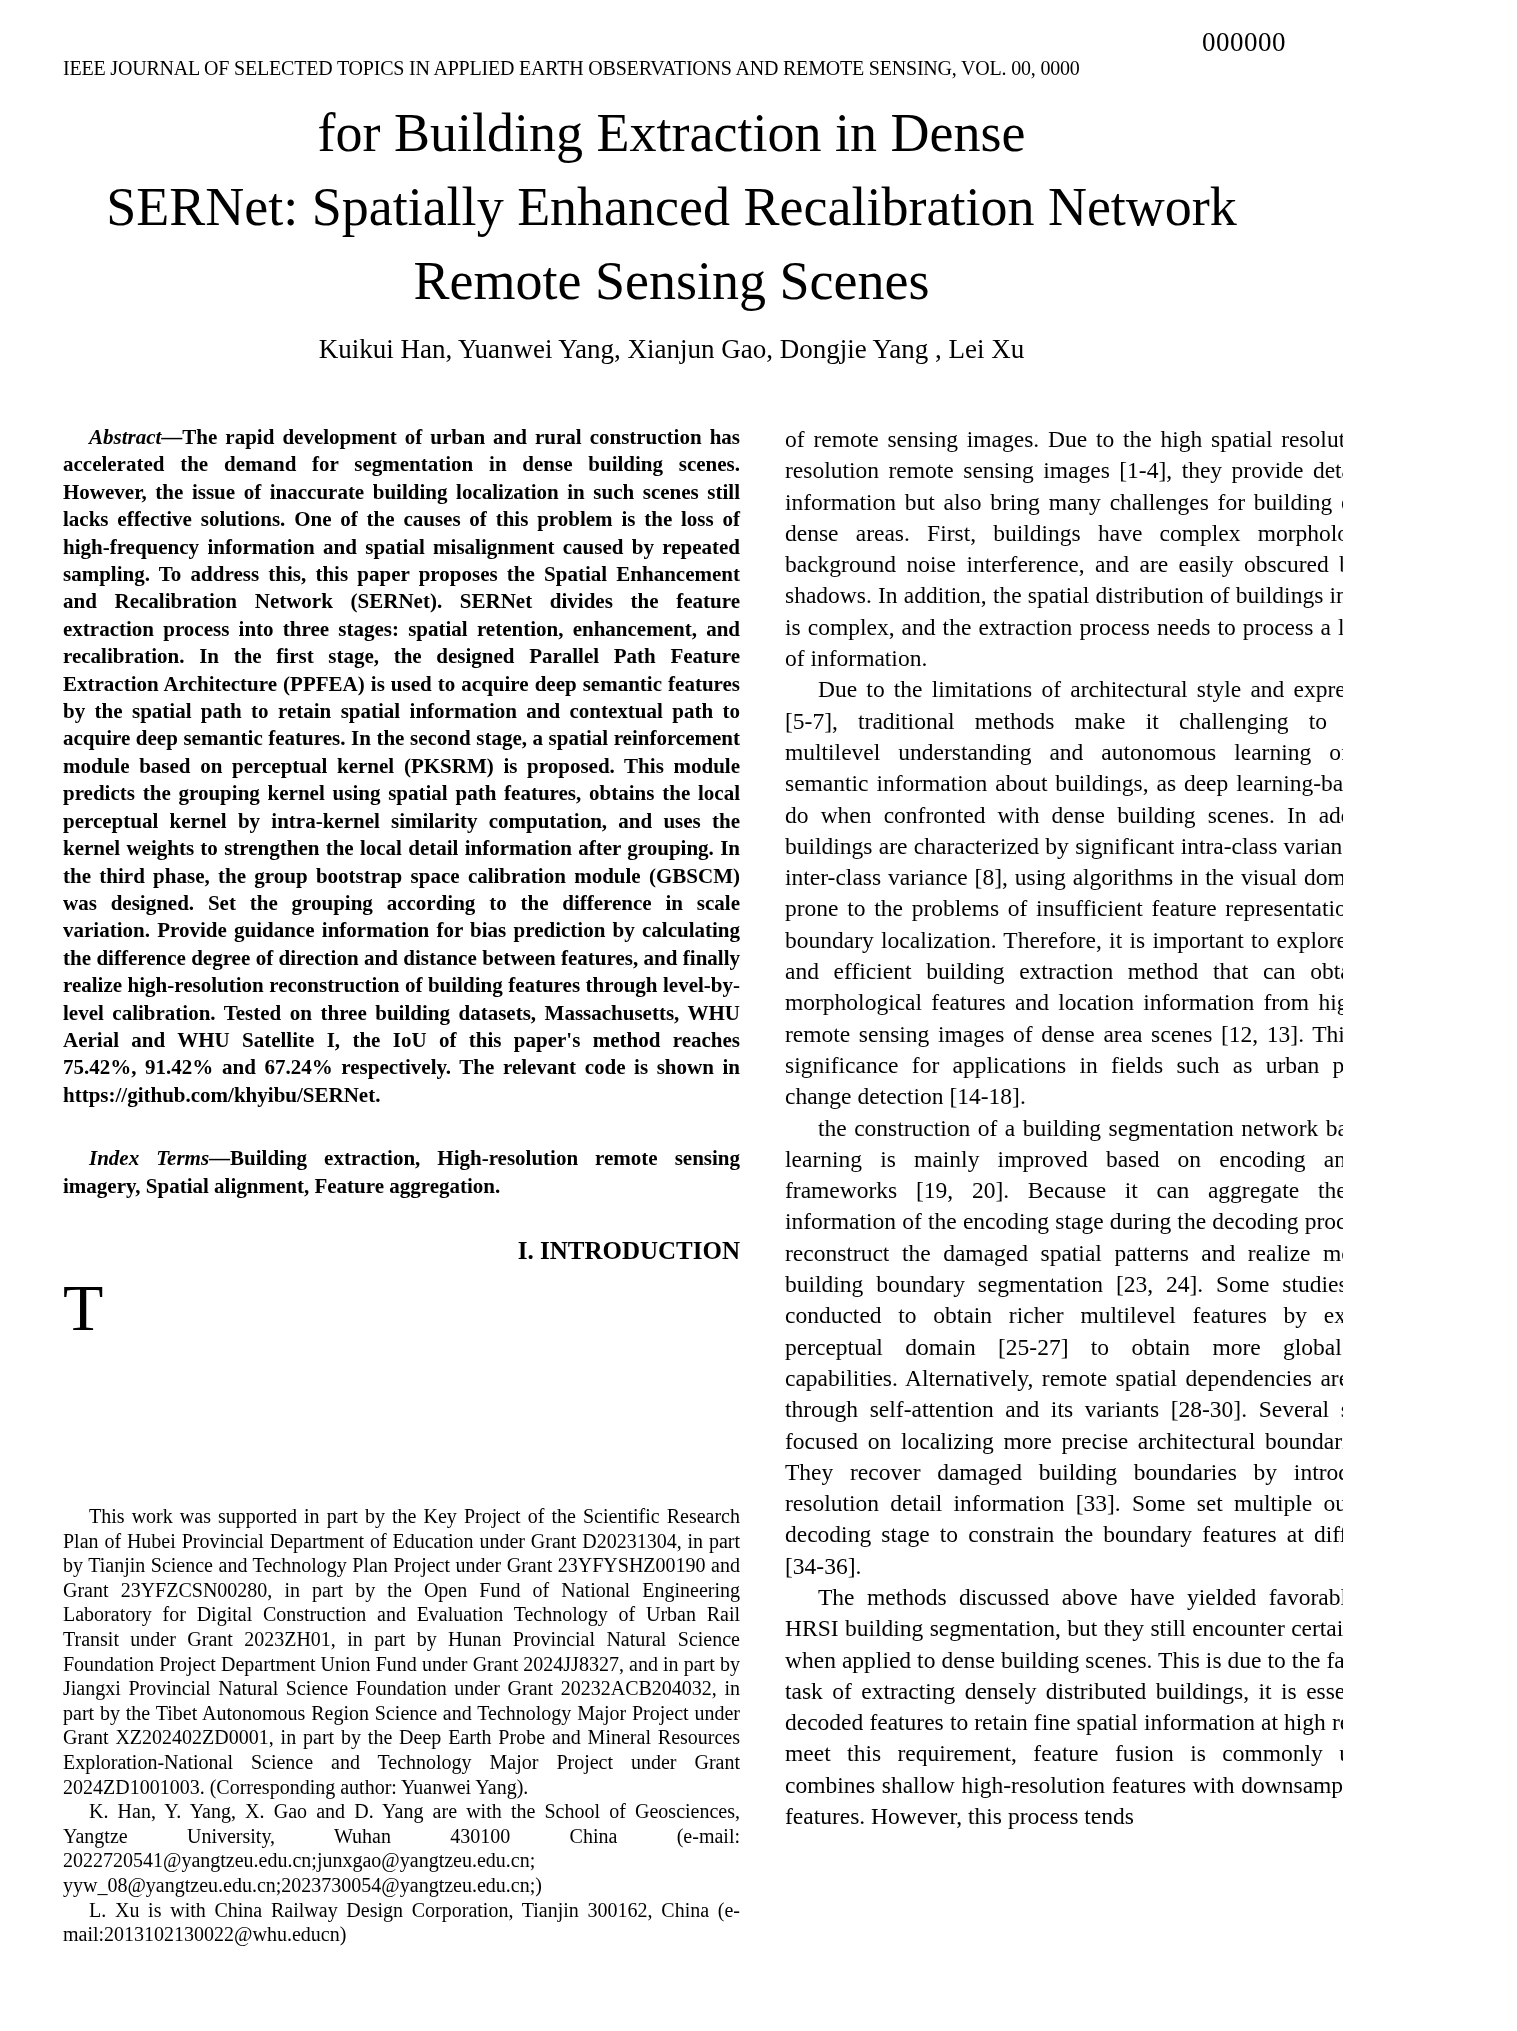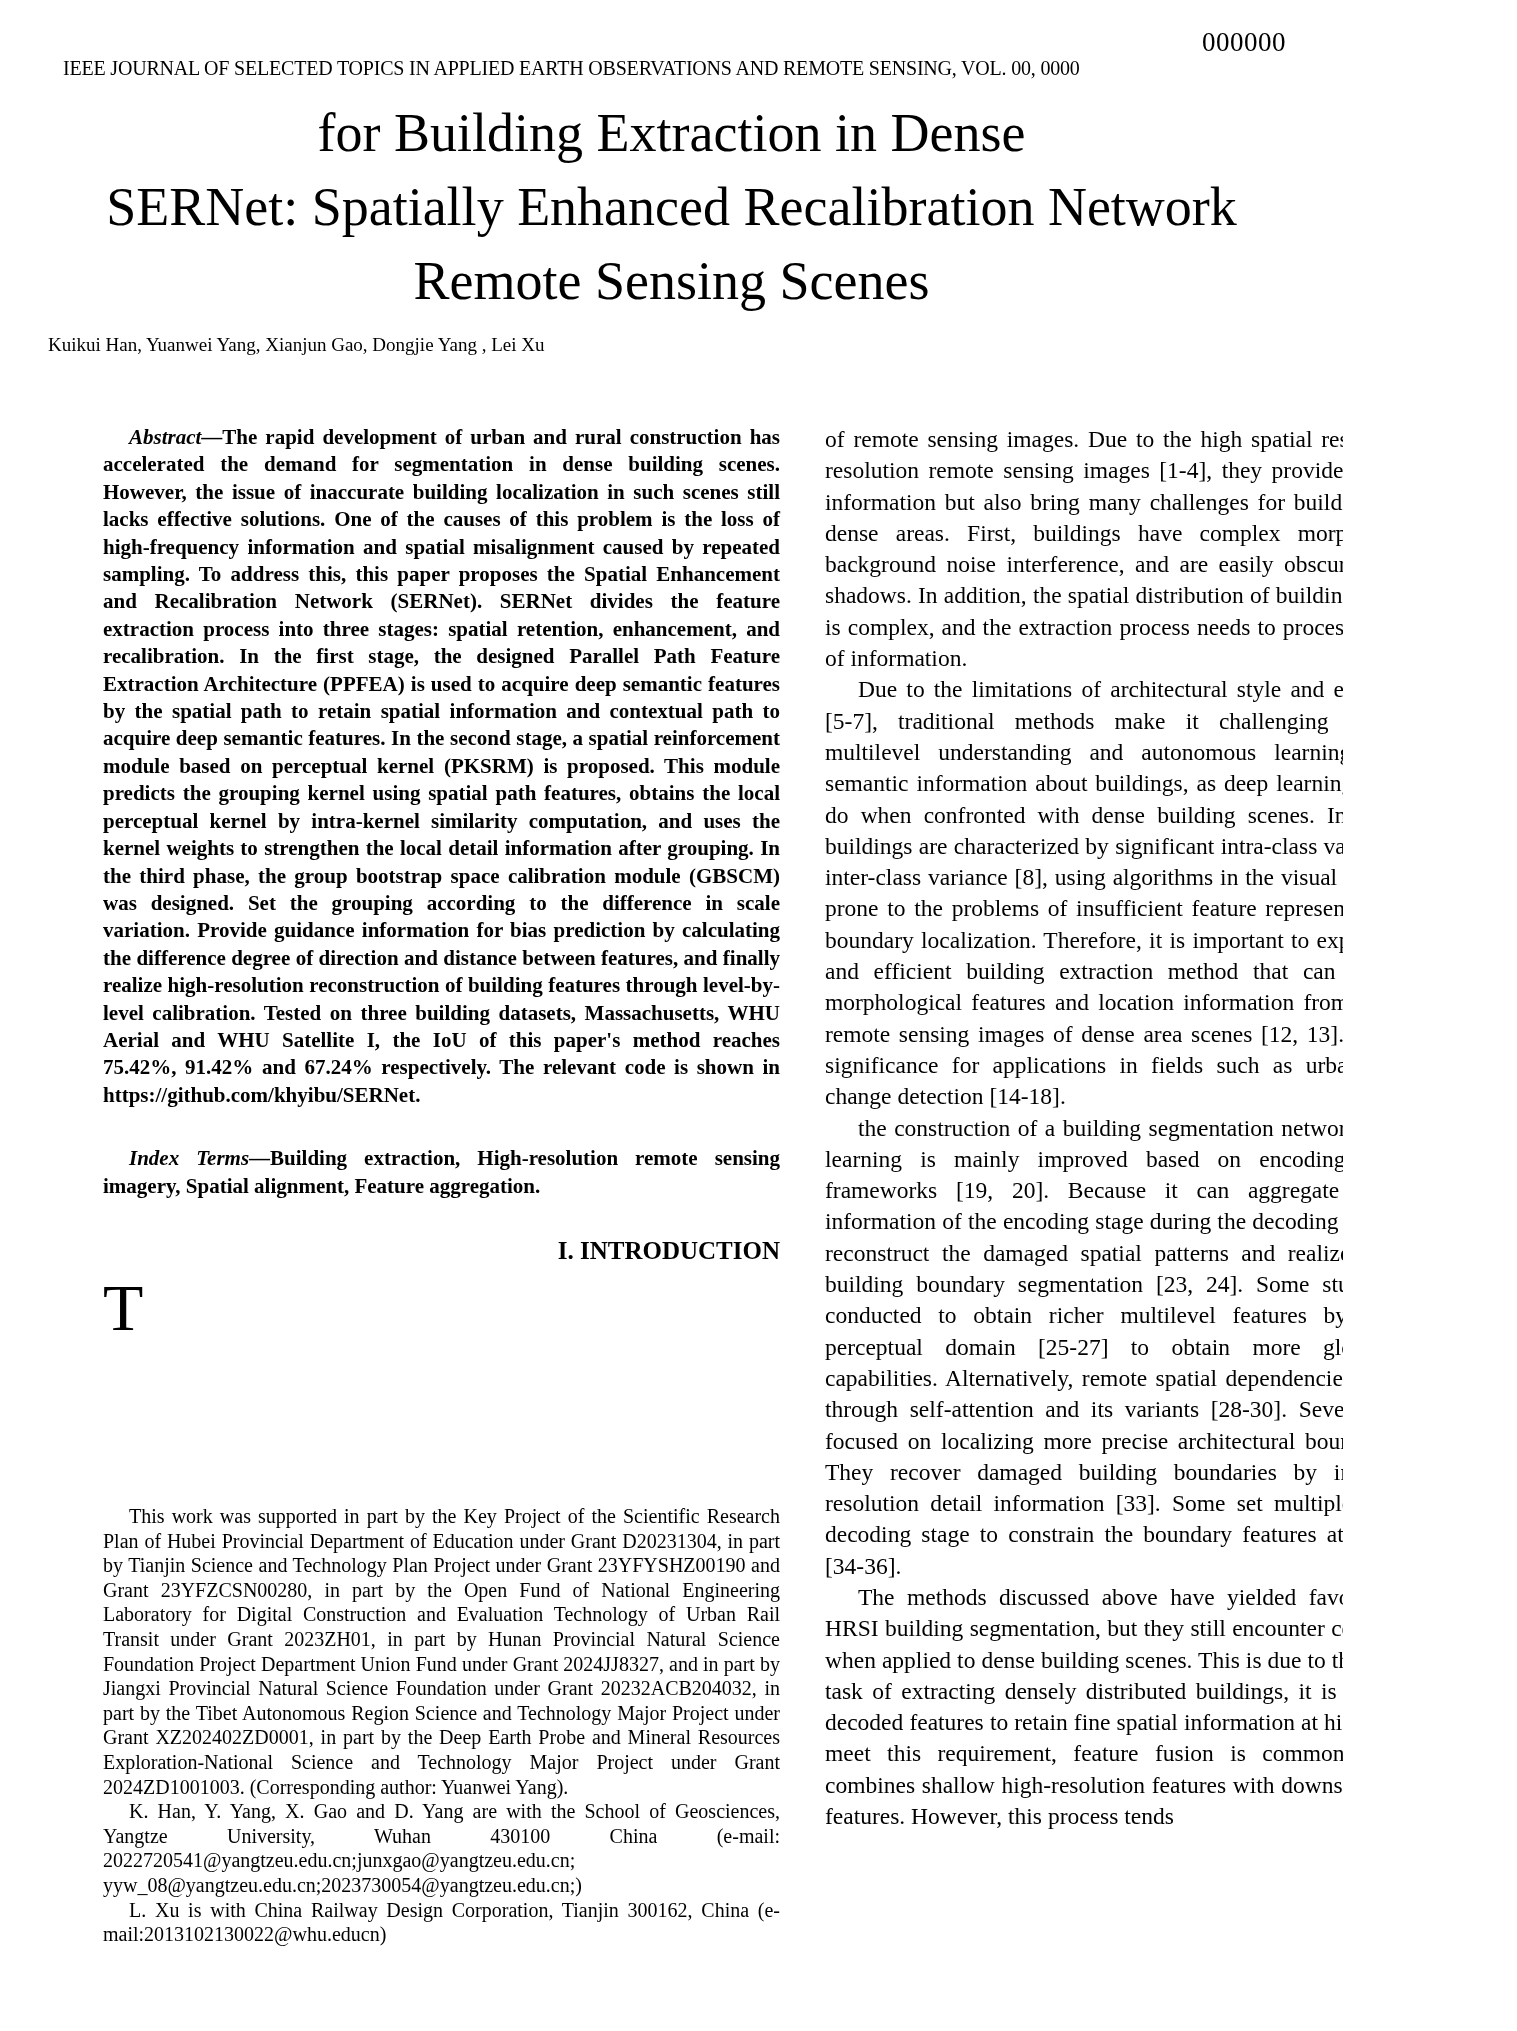--- a/index.html
+++ b/index.html
@@ -41,31 +41,30 @@
     font-weight: normal;
     font-size: 54px;
     line-height: 74px;
   }
   .title-line { display: block; }
   .authors {
     position: absolute;
     top: 334px;
     left: 0;
     width: 100%;
-    font-size: 19px;
-    padding-left: 48px;
+    text-align: center;
+    font-size: 27px;
   }
   .columns {
     position: absolute;
     top: 424px;
     left: 63px;
     width: 1405px;
     display: flex;
     gap: 45px;
-    margin-left: 40px;
   }
   .col {
     width: 677px;
     text-align: justify;
   }
   .col.left { position: relative; height: 1600px; }
 
   .abstract-para, .index-terms-para {
     margin: 0;
     font-weight: bold;

